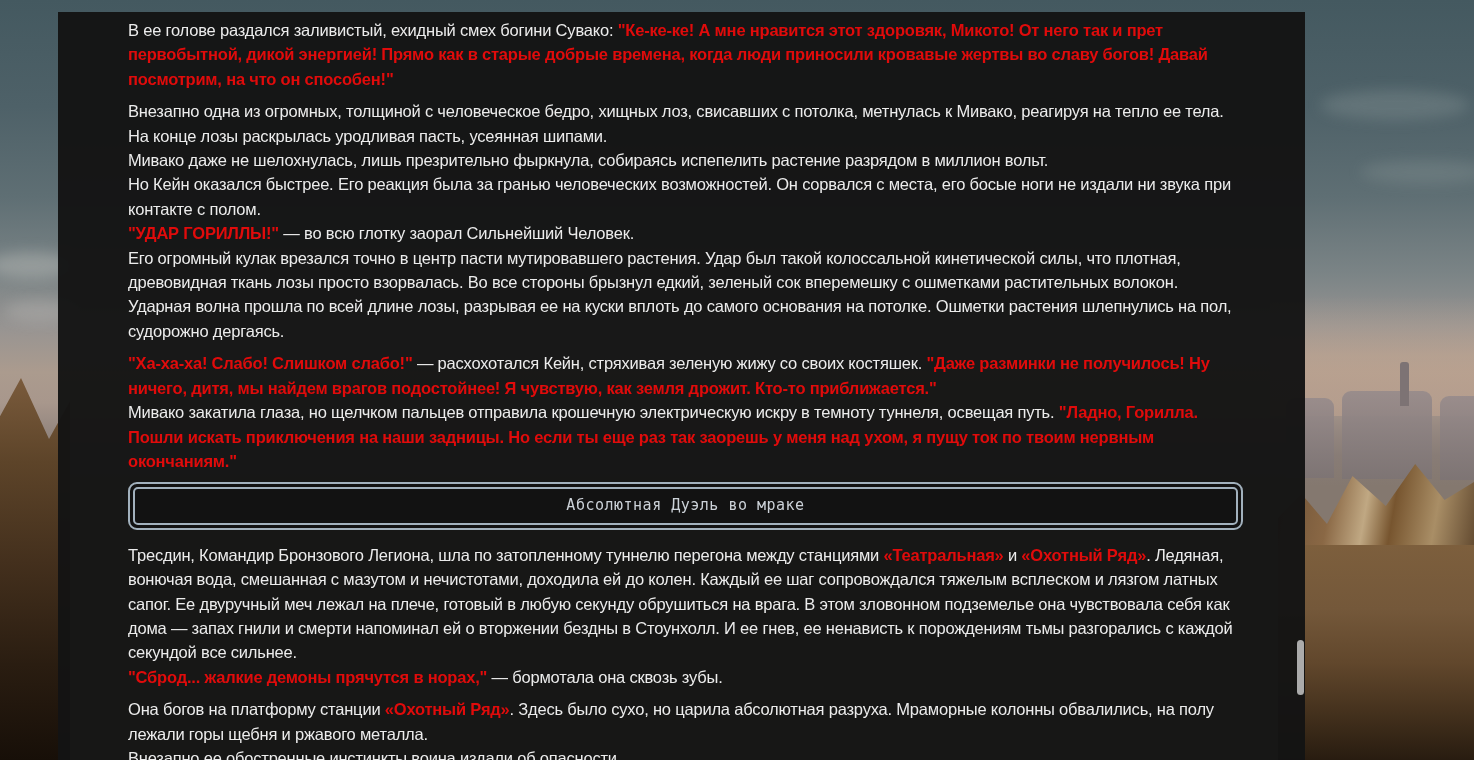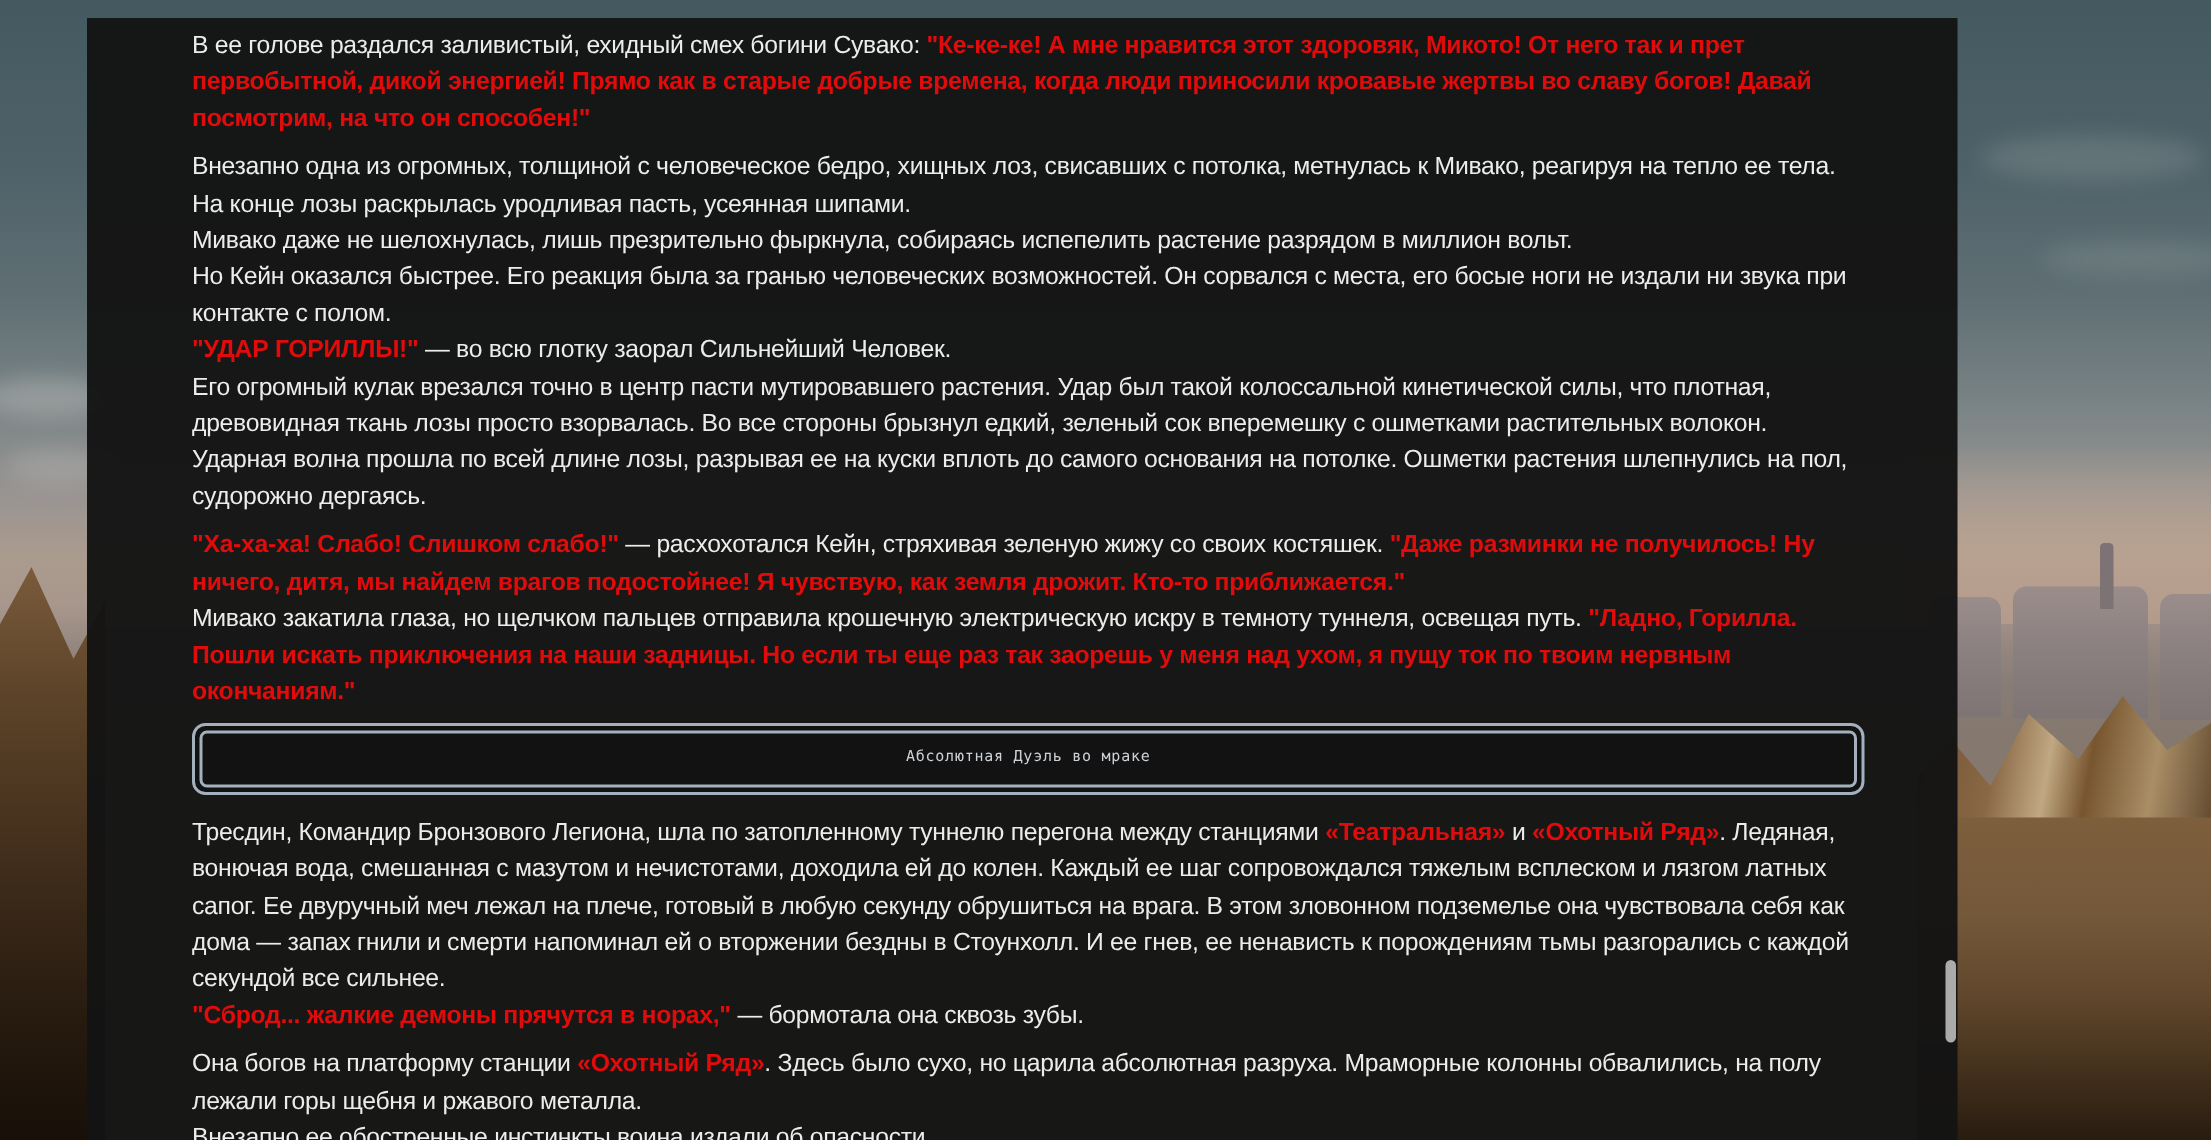--- a/index.html
+++ b/index.html
@@ -33,21 +33,21 @@
     background:linear-gradient(180deg,#7a5b3c 0%,#5d4429 22%,#44301d 48%,#2a1d11 75%,#170f08 100%);
     clip-path:polygon(0 10%,30% 0,70% 16%,100% 6%,100% 100%,0 100%);}
   
   .panel{position:absolute;left:58px;top:0;width:1247px;height:760px;
     background:rgba(20,20,20,0.97);margin-top:12px;}
   .content{padding:6px 62px 0 70px;color:#ececec;font-size:16.5px;line-height:24.4px;letter-spacing:-0.2px;}
   .content p{margin:0 0 8px;}
   .red{color:#e00b0b;font-weight:700;}
   .divider{margin:9px 0 13px;border:2px solid #a2b1bd;border-radius:9px;padding:3px;background:#121212;}
   .divider-inner{border:2px solid #a2b1bd;border-radius:5px;text-align:center;padding:4px 0 5px;
-    font-family:"DejaVu Sans Mono","Liberation Mono",monospace;font-size:10px;color:#ccd2d8;letter-spacing:0.5px;}
+    font-family:"DejaVu Sans Mono","Liberation Mono",monospace;font-size:15px;color:#ccd2d8;letter-spacing:0.5px;}
   .scroll-thumb{position:absolute;right:1px;top:628px;width:7px;height:55px;background:#ababab;border-radius:4px;}
 </style>
 </head>
 <body>
 
 <div class="bg">
   <div class="bg-sky"></div>
   <div class="cloud c1"></div>
   <div class="cloud c2"></div>
   <div class="cloud c3"></div>

